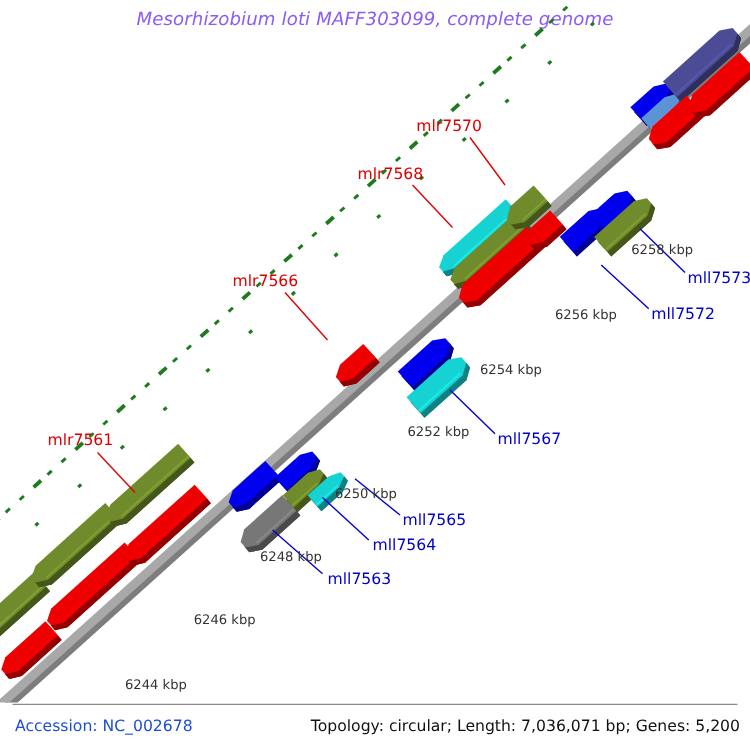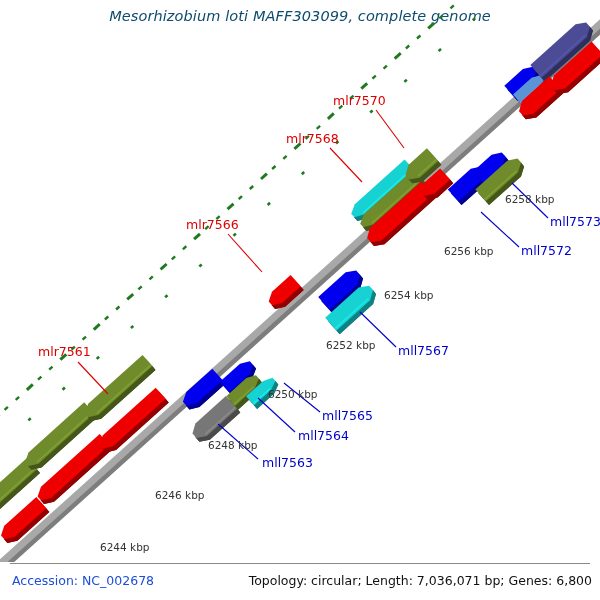--- a/index.html
+++ b/index.html
@@ -8,21 +8,21 @@
     width:600px;height:600px;
     background:#ffffff;
     font-family:"DejaVu Sans","Liberation Sans",sans-serif;
     overflow:hidden;
     position:relative;
   }
   #viewport{position:absolute;left:0;top:0;width:600px;height:600px;}
   #genome-title{
     position:absolute;left:0;top:8px;width:600px;
     text-align:center;
-    font-size:14.5px;font-style:italic;color:#0c4a6e;
+    font-size:14.5px;font-style:italic;color:#8b5cf6;
     letter-spacing:.1px;
   }
   #map-canvas{position:absolute;left:0;top:0;width:600px;height:562px;}
   #footer-rule{
     position:absolute;left:10px;top:563px;width:580px;height:1px;
     background:#8a8a8a;
   }
   #footer{
     position:absolute;left:0;top:568px;width:600px;height:32px;
   }
@@ -309,16 +309,16 @@
         <text x="398" y="355" fill="#0000cc" font-size="12.5" text-anchor="start" class="svg-label">mll7567</text>
         <text x="521" y="255" fill="#0000cc" font-size="12.5" text-anchor="start" class="svg-label">mll7572</text>
         <text x="550" y="226" fill="#0000cc" font-size="12.5" text-anchor="start" class="svg-label">mll7573</text>
       </g>
   </svg>
 
   <div id="footer-rule"></div>
 
   <div id="footer">
     <div id="accession-text">Accession: NC_002678</div>
-    <div id="stats-text">Topology: circular; Length: 7,036,071 bp; Genes: 6,800</div>
+    <div id="stats-text">Topology: circular; Length: 7,036,071 bp; Genes: 5,200</div>
   </div>
 
 </div>
 
 </body></html>

